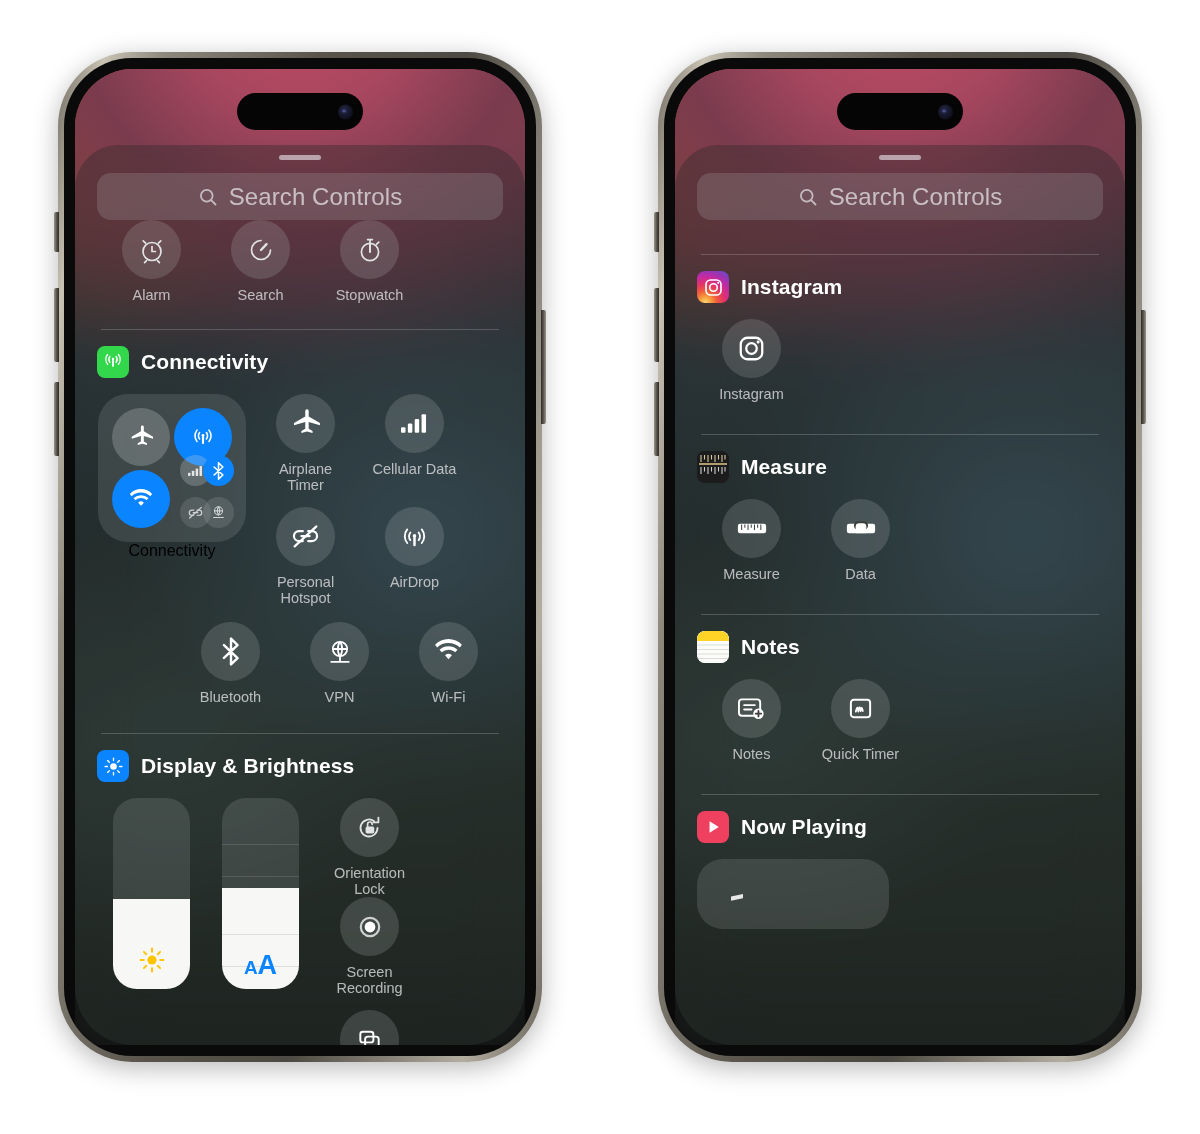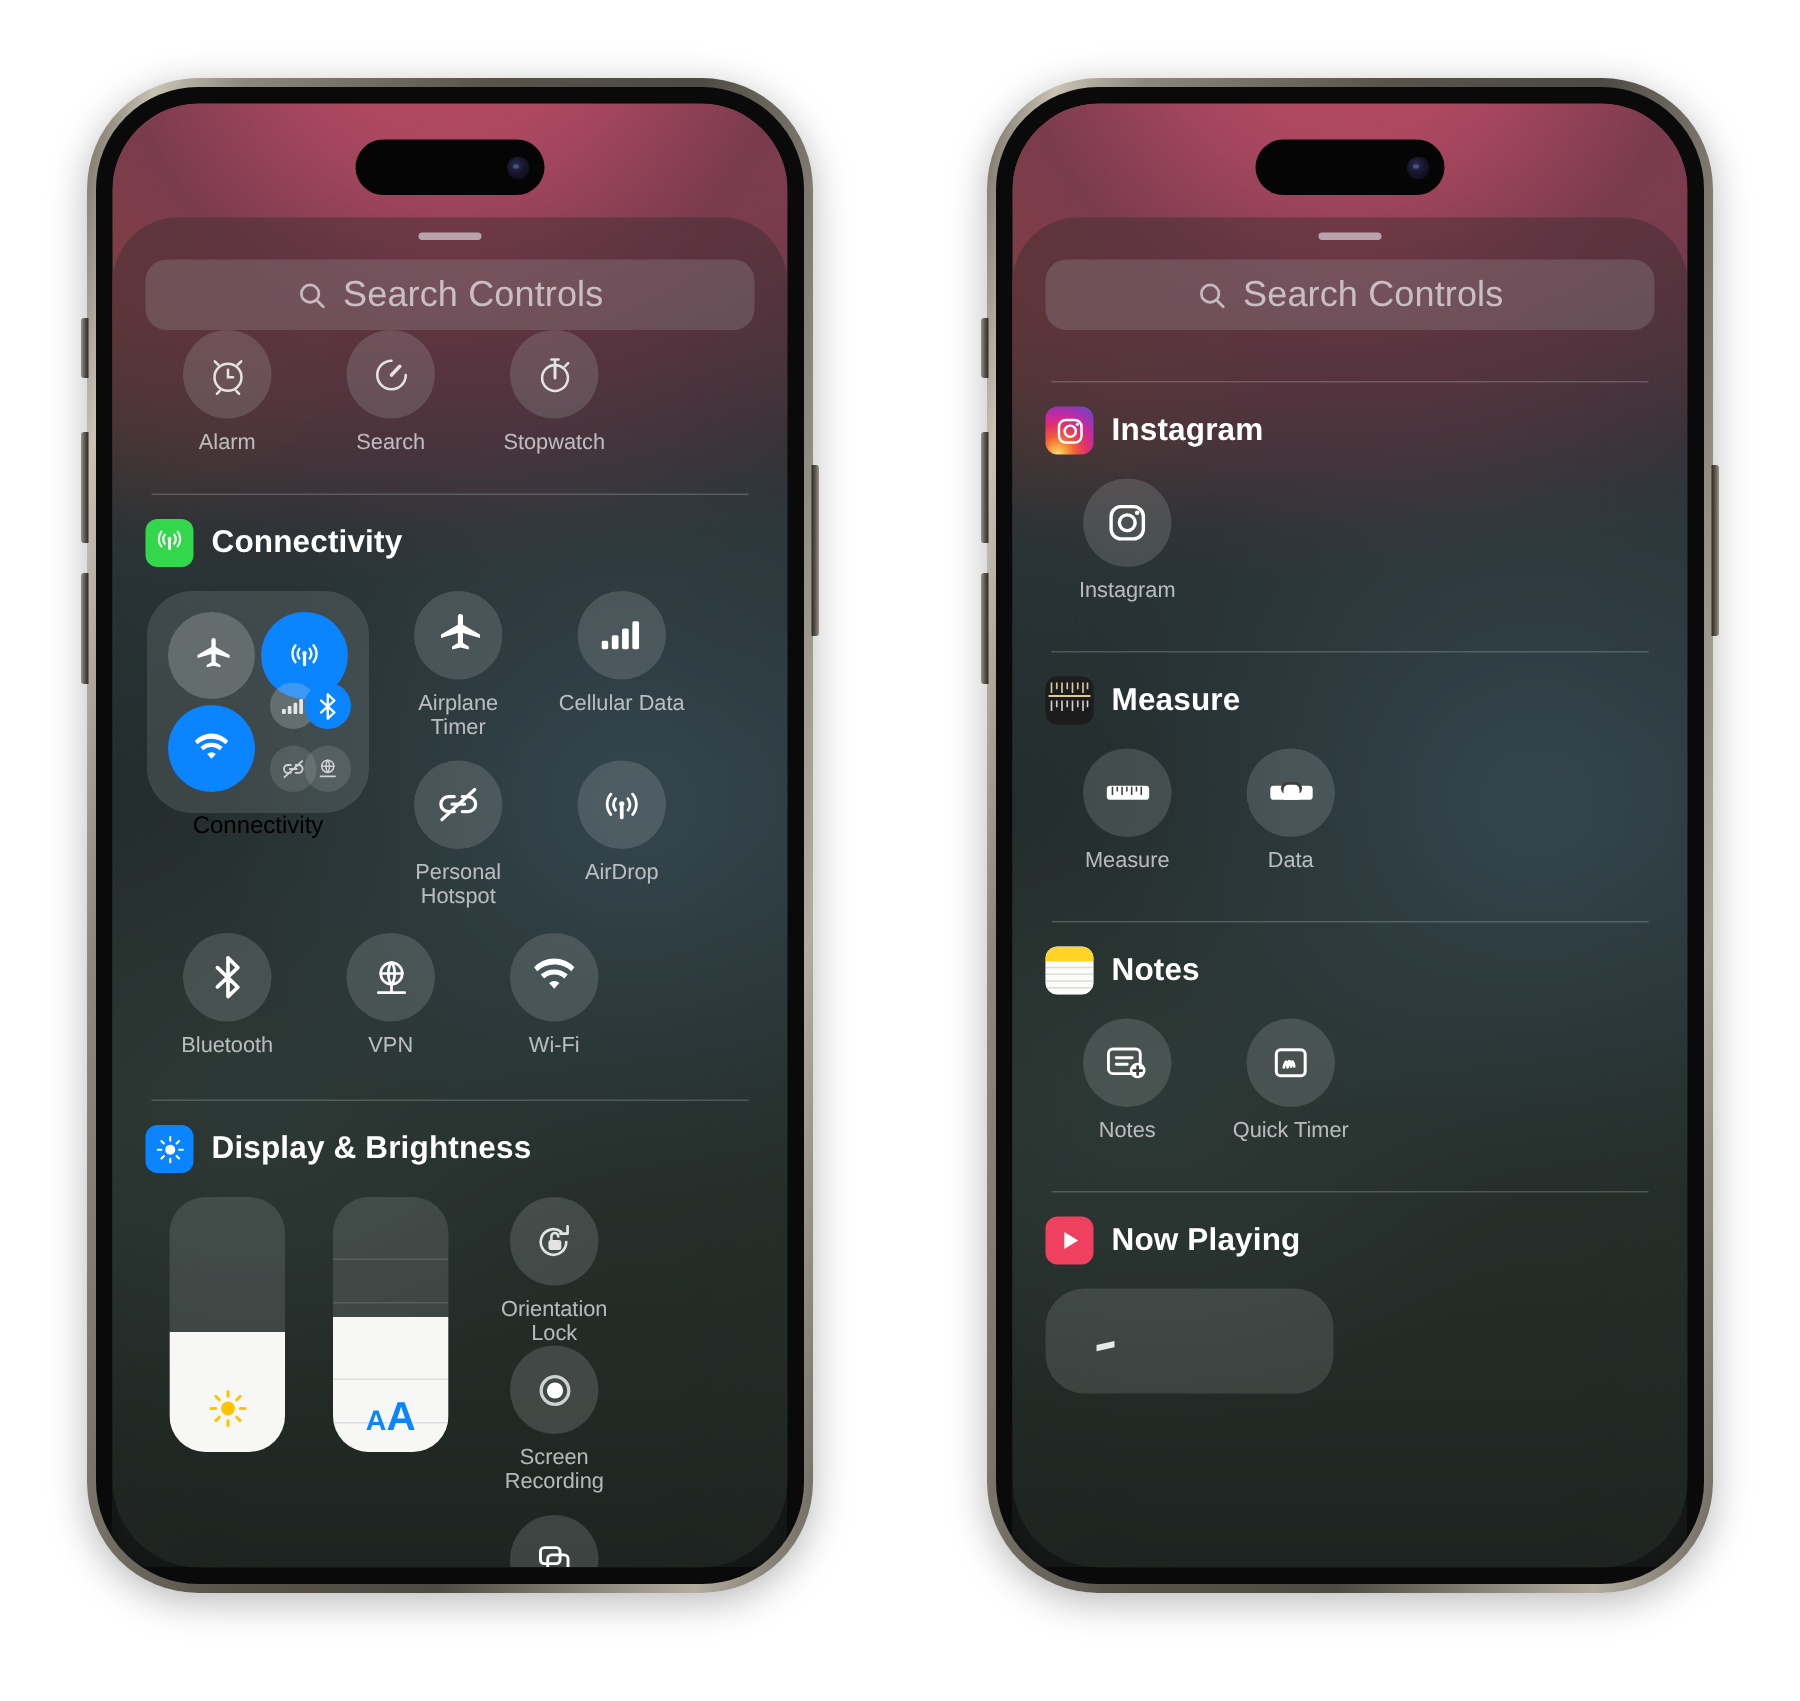--- a/index.html
+++ b/index.html
@@ -190,21 +190,21 @@
   .cb-sm {
     position:absolute; width:31px; height:31px; border-radius:50%;
     display:flex;align-items:center;justify-content:center;
   }
   .on-blue  { background:#0a84ff; }
   .off-grey { background: rgba(210,214,214,0.26); }
   .off-dim  { background: rgba(210,214,214,0.15); }
 
   
   .slider {
-    width: 77px; height: 170px;
+    width: 77px; height: 191px;
     border-radius: 24px;
     background: rgba(190,195,195,0.17);
     position: relative;
     overflow: hidden;
   }
   .slider .fill {
     position: absolute; left:0; right:0; bottom:0;
     background: #f7f8f6;
   }
   .slider .icon-b {
@@ -407,21 +407,21 @@
                       <circle cx="14" cy="13.4" r="1.7" fill="#fff" stroke="none"></circle>
                       <path d="M10 10.1a6.4 6.4 0 0 0 0 7.4M18 10.1a6.4 6.4 0 0 1 0 7.4"></path>
                       <path d="M7 7.2a10.2 10.2 0 0 0 0 13.1M21 7.2a10.2 10.2 0 0 1 0 13.1"></path>
                     </svg>
                   </div>
                   <div class="caption">AirDrop</div>
                 </div>
               </div>
             </div>
 
-            <div class="tiles" style="margin-top:16px;">
+            <div class="tiles" style="margin-top:16px;justify-content:flex-end;">
               <div class="tile">
                 <div class="circle">
                   <svg viewBox="0 0 18 26" width="20" height="29" fill="none" stroke="#fff" stroke-width="2.2" stroke-linejoin="round" stroke-linecap="round">
                     <path d="M9 1.4v23.2l5.9-5.6L2.7 7.2M9 1.4l5.9 5.8L2.7 18.8"></path>
                   </svg>
                 </div>
                 <div class="caption">Bluetooth</div>
               </div>
               <div class="tile">
                 <div class="circle">

